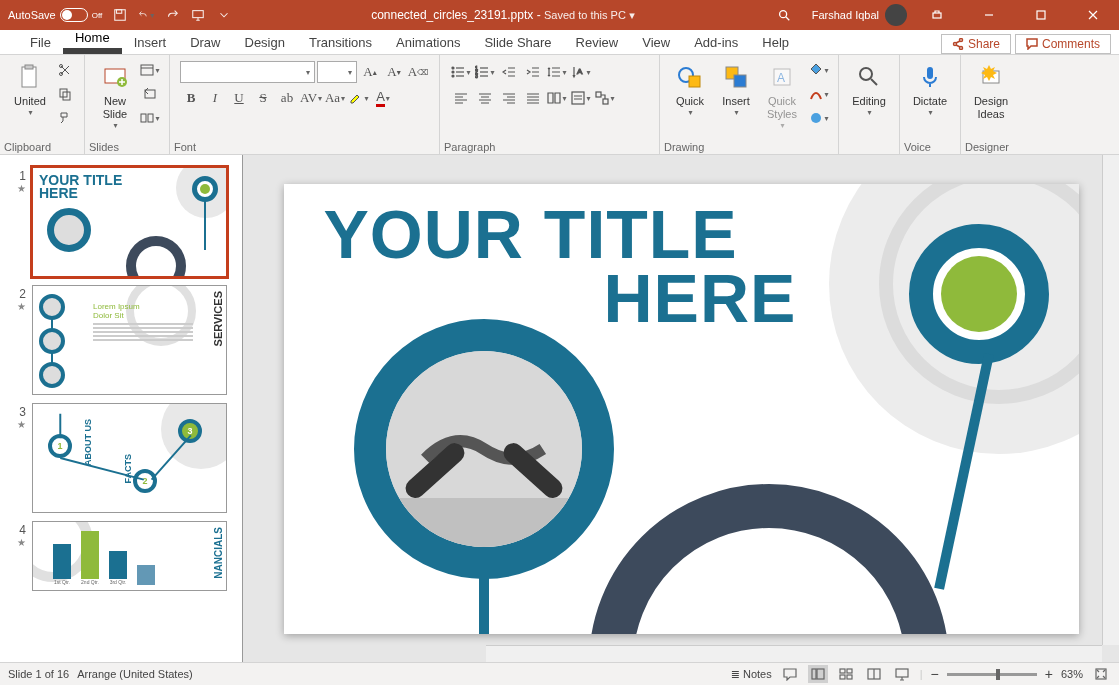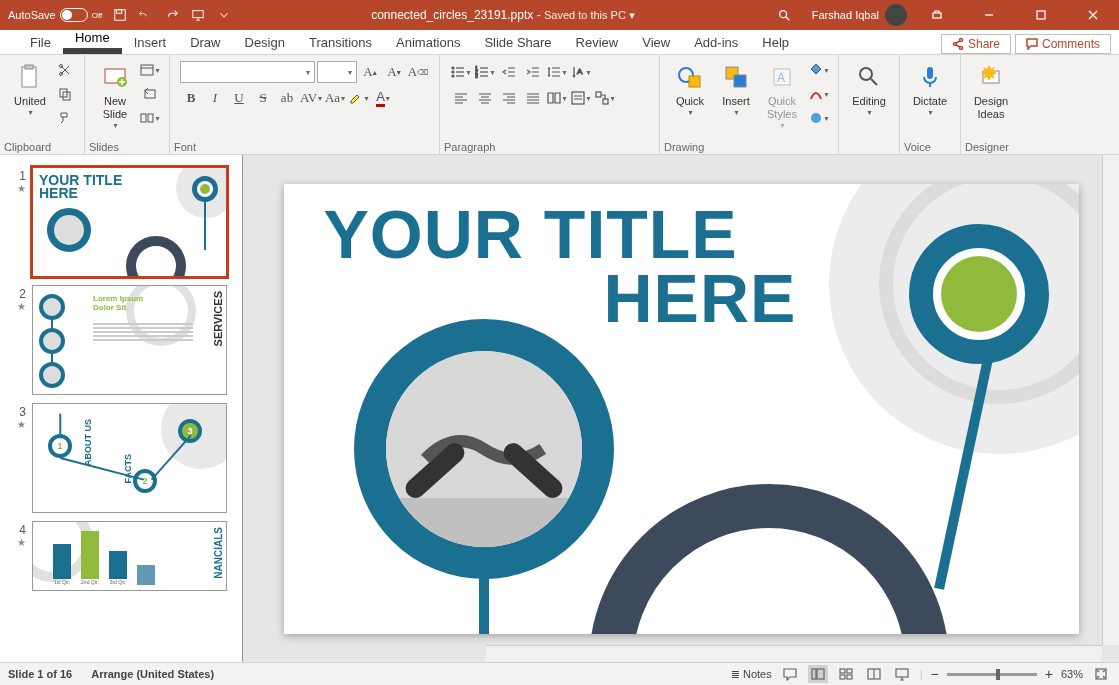--- a/index.html
+++ b/index.html
@@ -68,21 +68,21 @@
 .thumb-preview.active { outline:3px solid #C43E1C; outline-offset:-1px;}
 
 .slide-area { flex:1; position:relative; background:#e6e6e6; display:flex; align-items:center; justify-content:center; padding:20px;}
 .slide-canvas { width:795px; height:450px; background:#fff; box-shadow:0 2px 8px rgba(0,0,0,0.3); position:relative; overflow:hidden;}
 
 .hscroll { position:absolute; bottom:0; left:243px; right:17px; height:17px; background:#f0f0f0; border-top:1px solid #ccc;}
 .vscroll { position:absolute; right:0; top:0; bottom:17px; width:17px; background:#f0f0f0; border-left:1px solid #ccc;}
 
 
 .statusbar { position:absolute; bottom:0; left:0; right:0; height:23px; background:#f3f2f1; border-top:1px solid #d4d4d4; display:flex; align-items:center; font-size:11px; color:#444; padding:0 8px;}
-.status-left { display:flex; gap:19px;font-weight:bold;}
+.status-left { display:flex; gap:8px;}
 .status-right { margin-left:auto; display:flex; align-items:center; gap:8px;}
 .view-btn { width:20px; height:18px; display:flex; align-items:center; justify-content:center; cursor:pointer;}
 .view-btn svg { width:14px; height:14px; stroke:#666; fill:none; stroke-width:1.2;}
 .view-btn.active { background:#d0d0d0;}
 .zoom-slider { width:90px; height:3px; background:#999; position:relative;}
 .zoom-slider::after{content:''; position:absolute; top:-4px; left:55%; width:4px; height:11px; background:#666;}
 
 
 .title-text { position:absolute; top:18px; left:40px; font-size:68px; font-weight:800; color:#1B7091; line-height:0.95; letter-spacing:1px; font-family: Arial, sans-serif;}
 .big-circle-bg { position:absolute; border-radius:50%; }
@@ -546,21 +546,21 @@
           <span class="thumb-num">2</span>
           <span class="thumb-star">★</span>
         </div>
       <div class="thumb-preview">
         <div style="position:absolute; right:2px; top:5px; font-size:11px; font-weight:800; color:#333; writing-mode:vertical-rl; transform:rotate(180deg);">SERVICES</div>
         <div style="position:absolute; left:18px; top:10px; width:2px; height:90px; background:#1B7091;"></div>
         <div style="position:absolute; left:6px; top:8px; width:26px; height:26px; border-radius:50%; border:4px solid #1B7091; background:#ddd;"></div>
         <div style="position:absolute; left:6px; top:42px; width:26px; height:26px; border-radius:50%; border:4px solid #1B7091; background:#ddd;"></div>
         <div style="position:absolute; left:6px; top:76px; width:26px; height:26px; border-radius:50%; border:4px solid #1B7091; background:#ddd;"></div>
         <div style="position:absolute; right:30px; top:-10px; width:70px; height:70px; border-radius:50%; border:8px solid #e0e0e0;"></div>
-        <div style="position:absolute; left:60px; top:8px; font-size:8px; color:#8FBA3B; font-weight:700; white-space:pre;">Lorem Ipsum
+        <div style="position:absolute; left:60px; top:16px; font-size:8px; color:#8FBA3B; font-weight:400; white-space:pre;">Lorem Ipsum
 Dolor Sit</div>
         <div style="position:absolute; left:60px; top:35px; width:100px;">
           <div style="height:2px;background:#ccc;margin:2px 0;"></div>
             <div style="height:2px;background:#ccc;margin:2px 0;"></div>
             <div style="height:2px;background:#ccc;margin:2px 0;"></div>
             <div style="height:2px;background:#ccc;margin:2px 0;"></div>
             <div style="height:2px;background:#ccc;margin:2px 0;"></div>
         </div>
       </div>
     </div>

